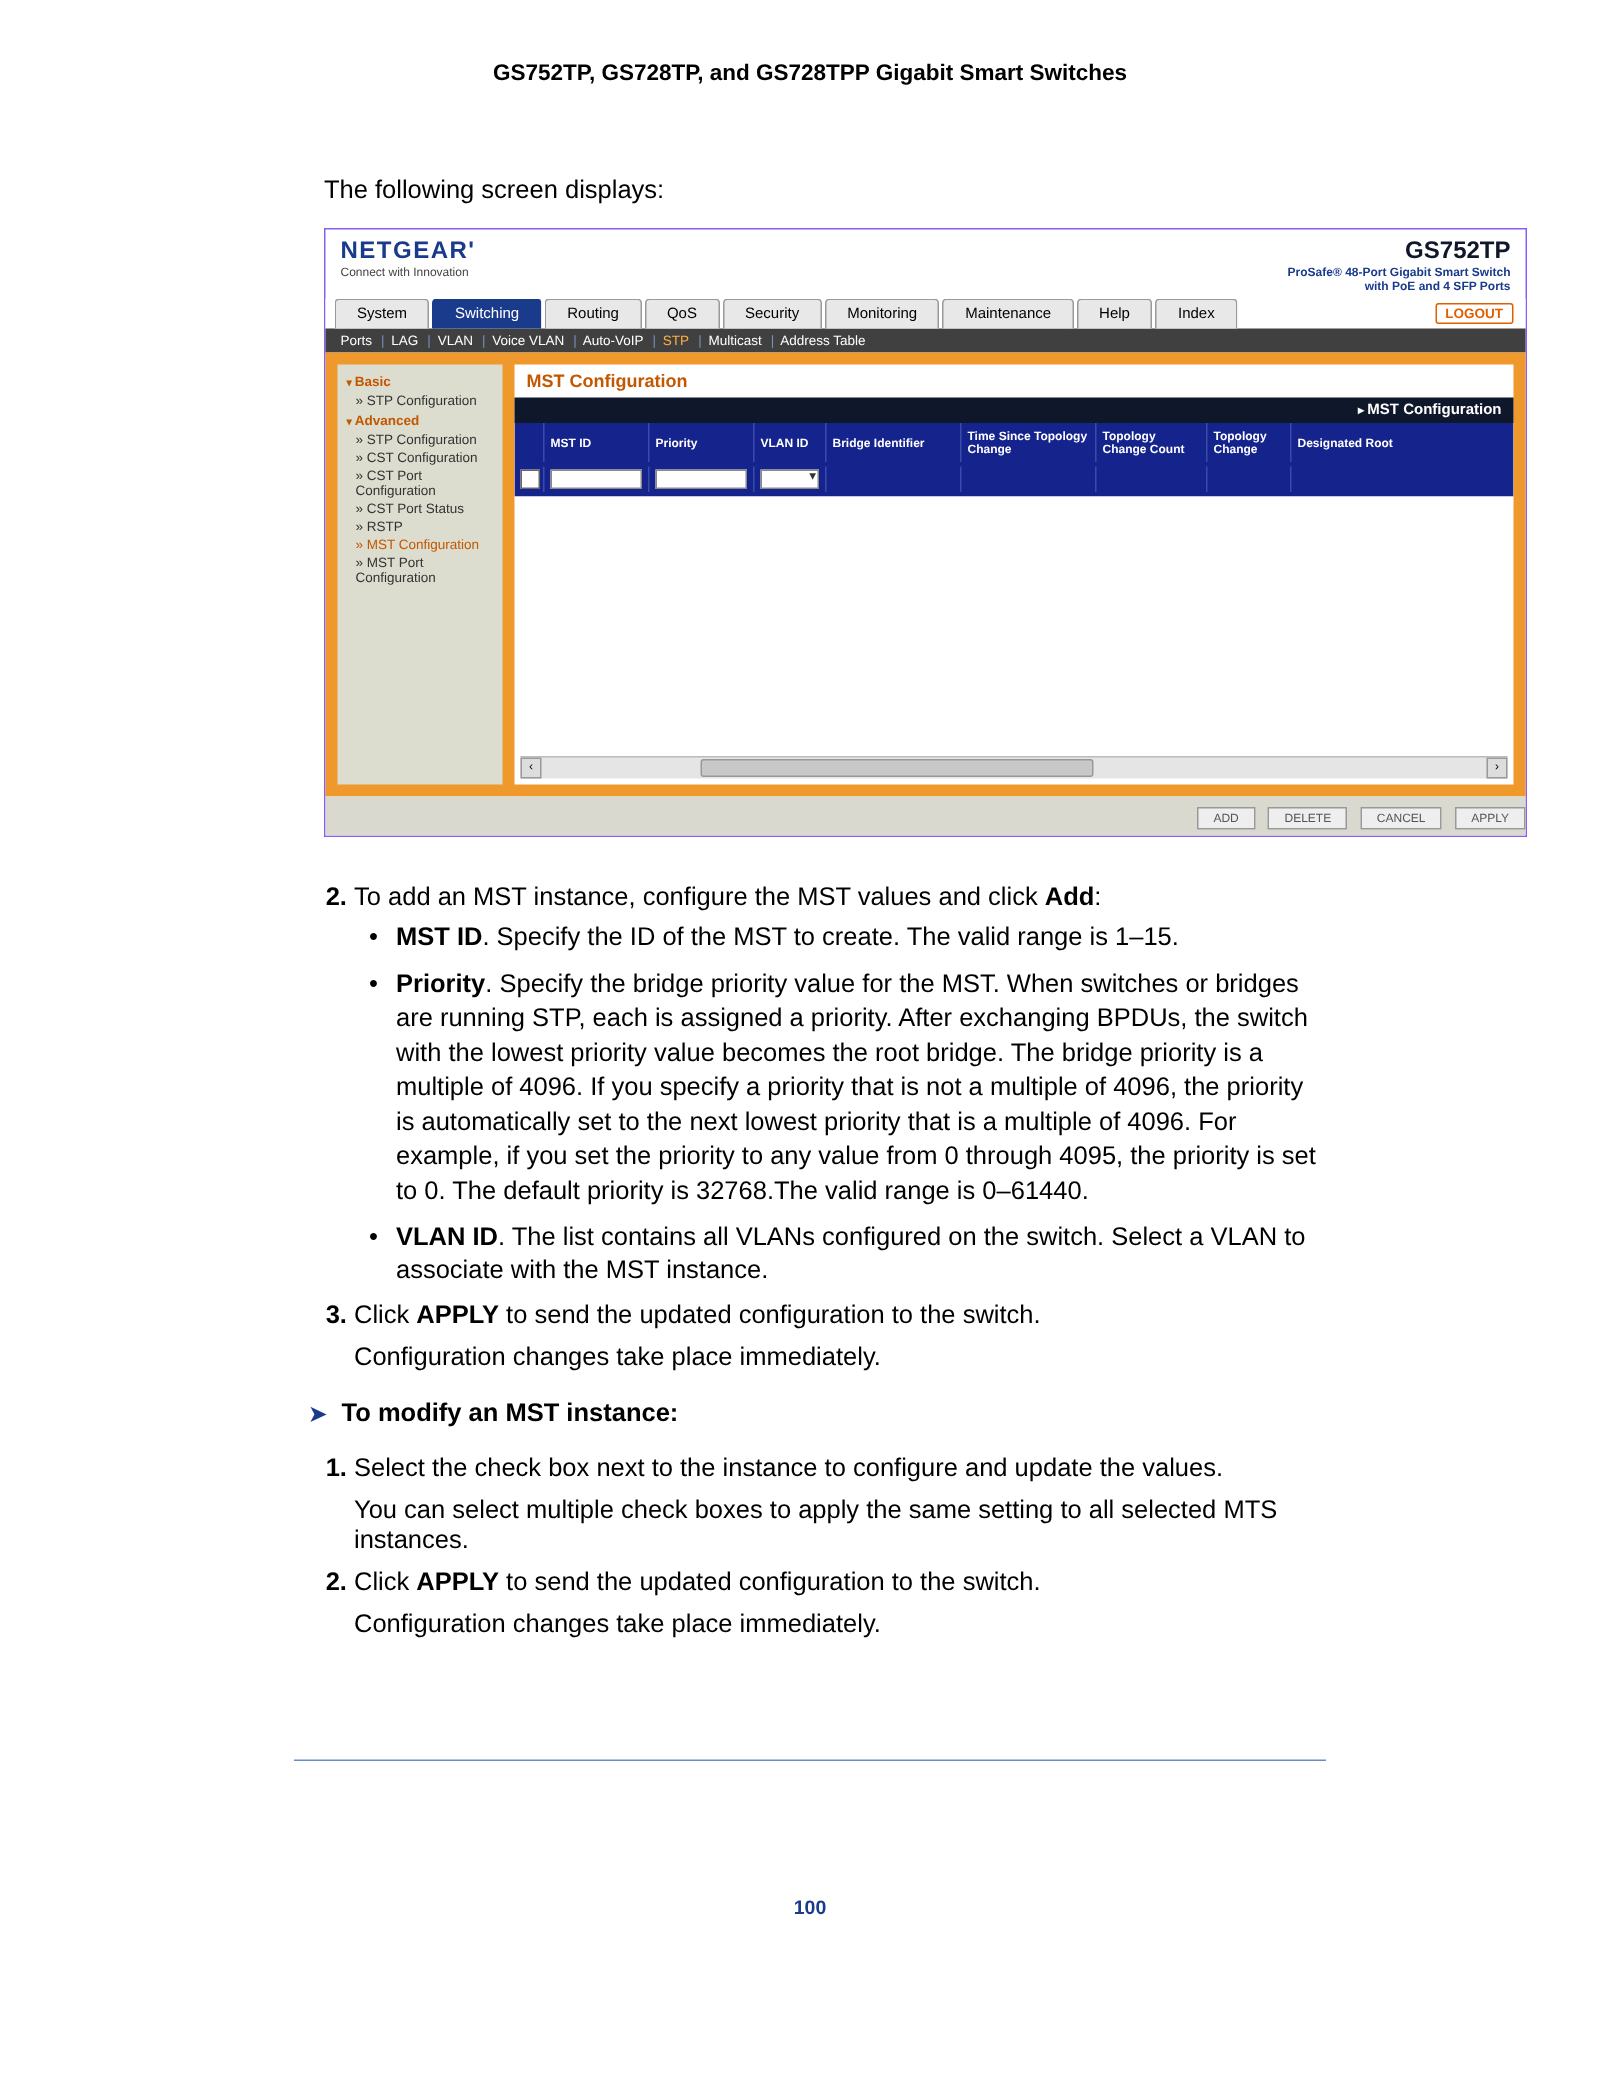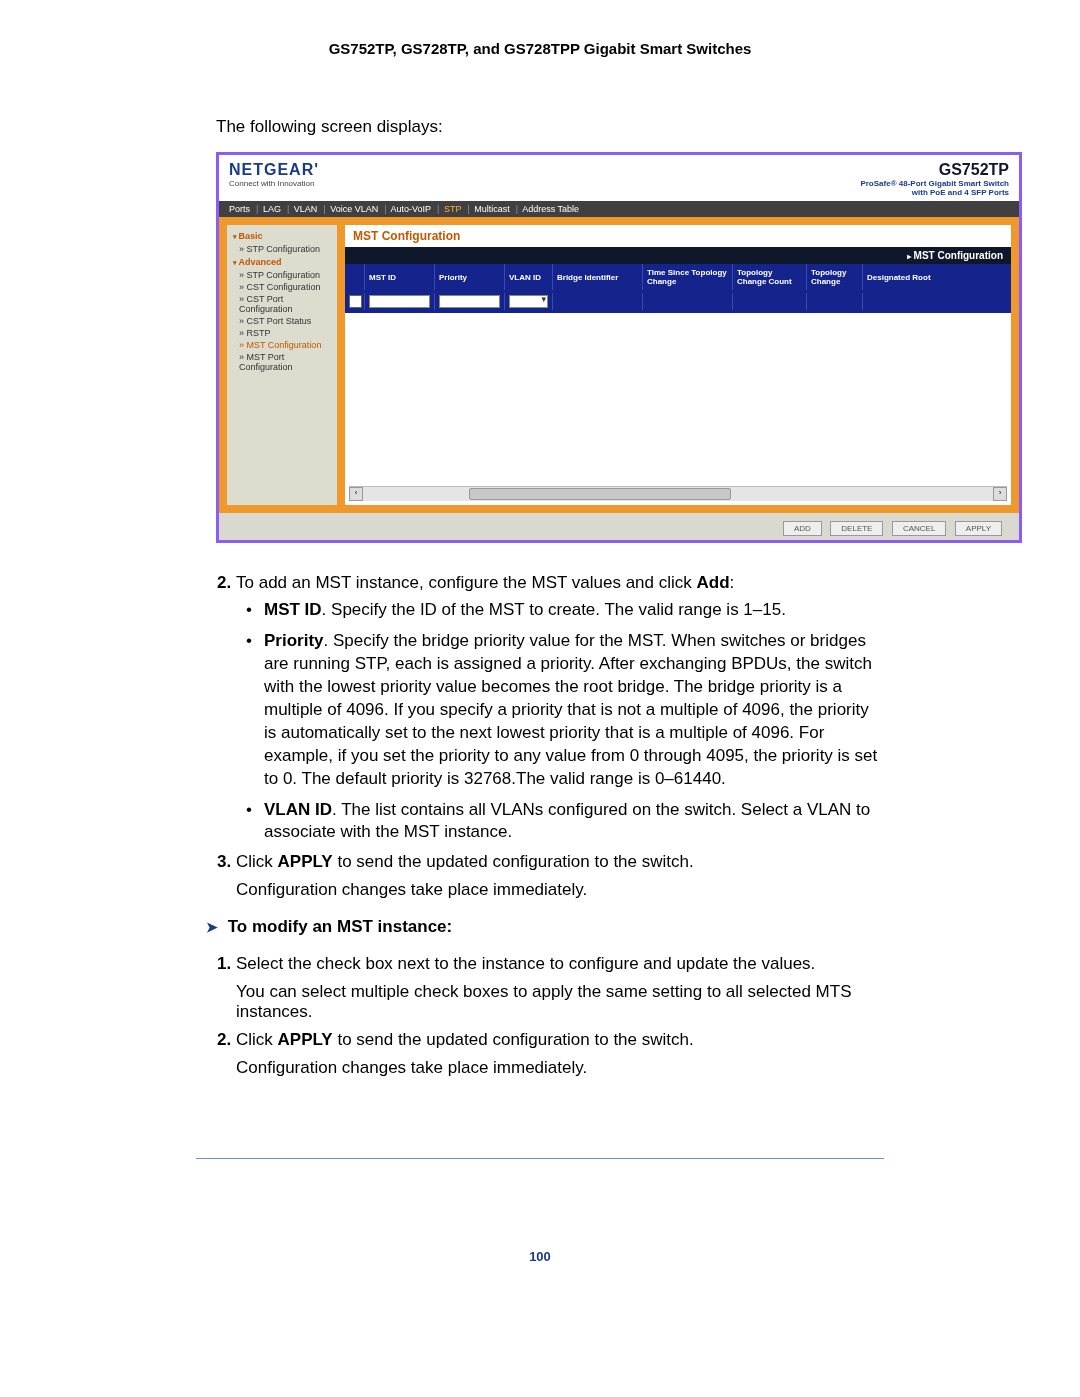--- a/index.html
+++ b/index.html
@@ -24,21 +24,21 @@
   }
   .intro-line {
     font-size: 17px;
     margin-bottom: 15px;
     margin-left: 20px;
   }
   
   .screenshot {
     width: 800px;
     margin: 0 0 30px 20px;
-    border: 3px solid #8b5cf6;
+    border: 1px solid #8b5cf6;
     font-family: Arial, sans-serif;
     background: #fff;
   }
   .shot-top {
     display: flex;
     justify-content: space-between;
     align-items: flex-start;
     padding: 6px 10px 4px 10px;
   }
   .brand {
@@ -208,21 +208,21 @@
     height: 12px;
     background: #ddd;
     border: 1px solid #999;
     font-size: 8px;
     text-align: center;
   }
   .hscroll .arrow-l { left: 0; }
   .hscroll .arrow-r { right: 0; }
   .action-bar {
     background: #d9d9cf;
-    padding: 4px 17px;
+    padding: 4px 0;
     text-align: right;
   }
   .act-btn {
     display: inline-block;
     border: 1px solid #999;
     background: #eee;
     font-size: 8px;
     padding: 2px 10px;
     margin-left: 4px;
     color: #555;
@@ -301,20 +301,32 @@
         <span class="brand">NETGEAR</span><span style="color:#1a3a8c;font-weight:bold">'</span>
         <span class="brand-sub">Connect with Innovation</span>
       </div>
       <div class="model-box">
         <div class="model">GS752TP</div>
         <div class="model-sub">ProSafe® 48-Port Gigabit Smart Switch</div>
         <div class="model-sub">with PoE and 4 SFP Ports</div>
       </div>
     </div>
 
+    <div class="main-tabs">
+      <div class="main-tab">System</div>
+      <div class="main-tab active">Switching</div>
+      <div class="main-tab">Routing</div>
+      <div class="main-tab">QoS</div>
+      <div class="main-tab">Security</div>
+      <div class="main-tab">Monitoring</div>
+      <div class="main-tab">Maintenance</div>
+      <div class="main-tab">Help</div>
+      <div class="main-tab">Index</div>
+      <div class="logout-btn">LOGOUT</div>
+    </div>
 
     <div class="sub-tabs">
       <span class="sub-tab">Ports</span><span class="sep">|</span>
       <span class="sub-tab">LAG</span><span class="sep">|</span>
       <span class="sub-tab">VLAN</span><span class="sep">|</span>
       <span class="sub-tab">Voice VLAN</span><span class="sep">|</span>
       <span class="sub-tab">Auto-VoIP</span><span class="sep">|</span>
       <span class="sub-tab active">STP</span><span class="sep">|</span>
       <span class="sub-tab">Multicast</span><span class="sep">|</span>
       <span class="sub-tab">Address Table</span>

